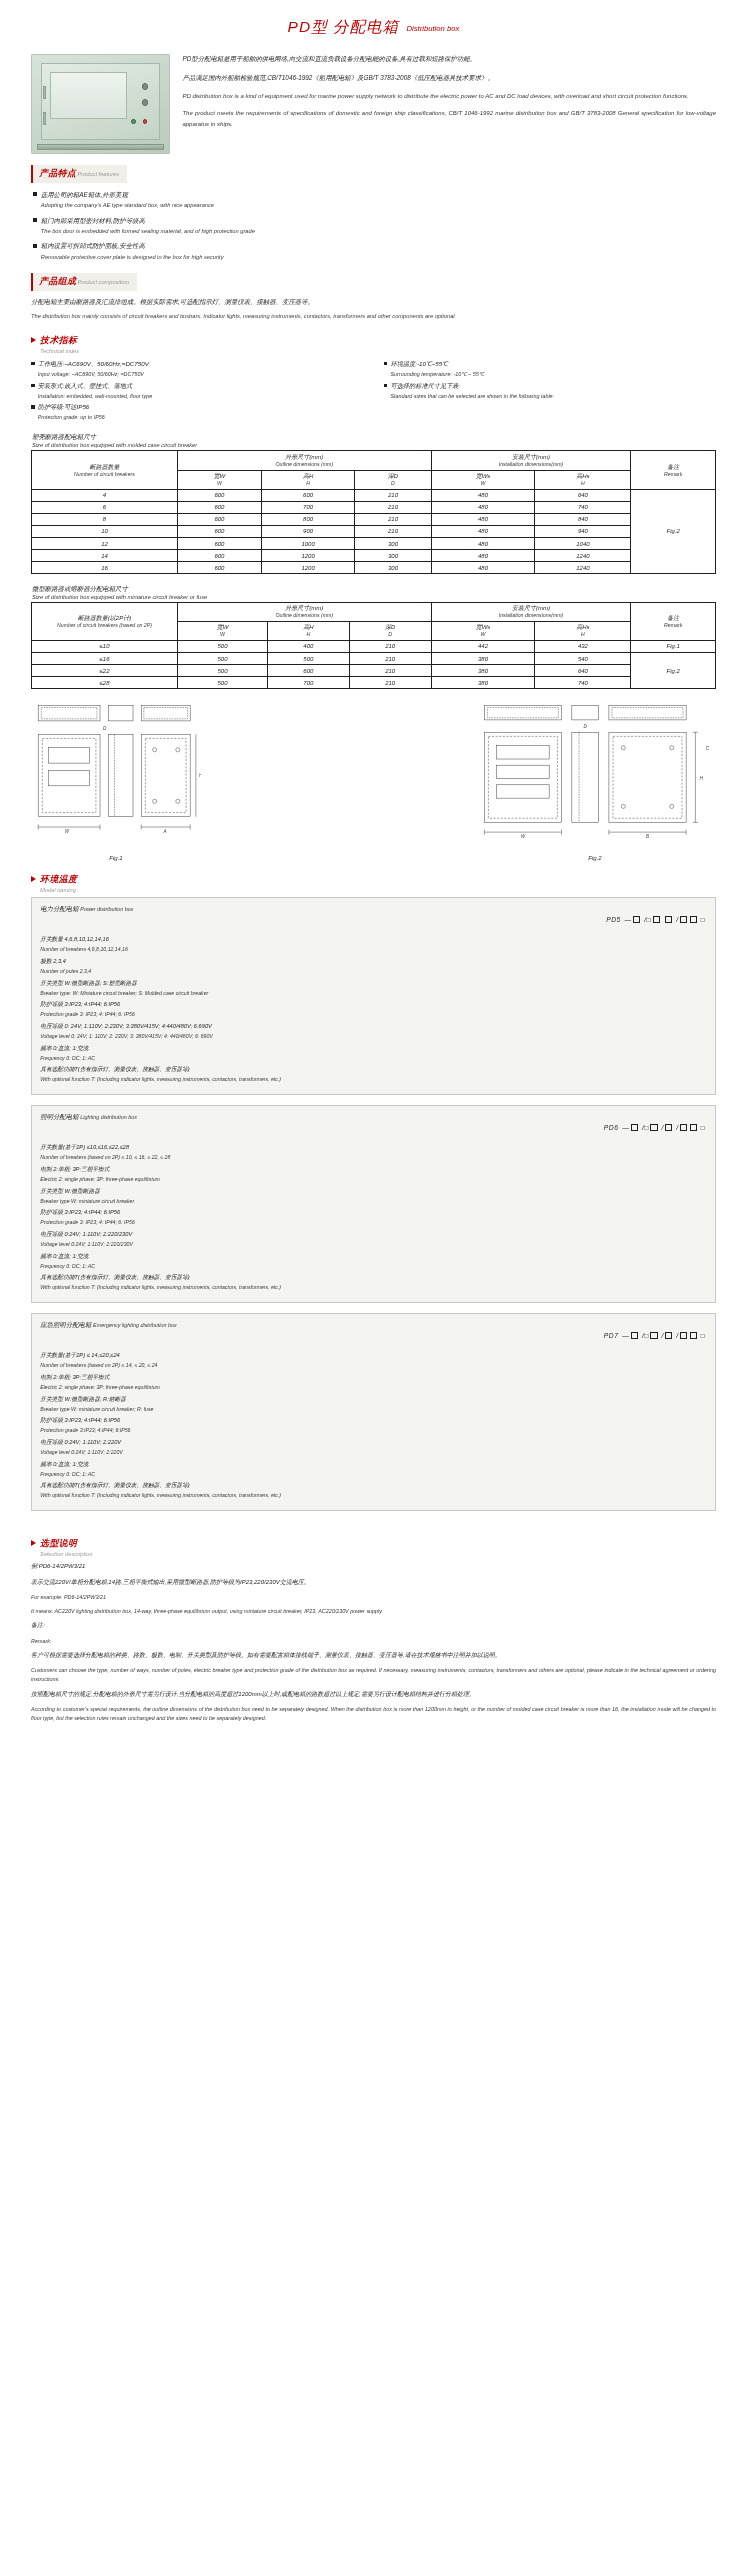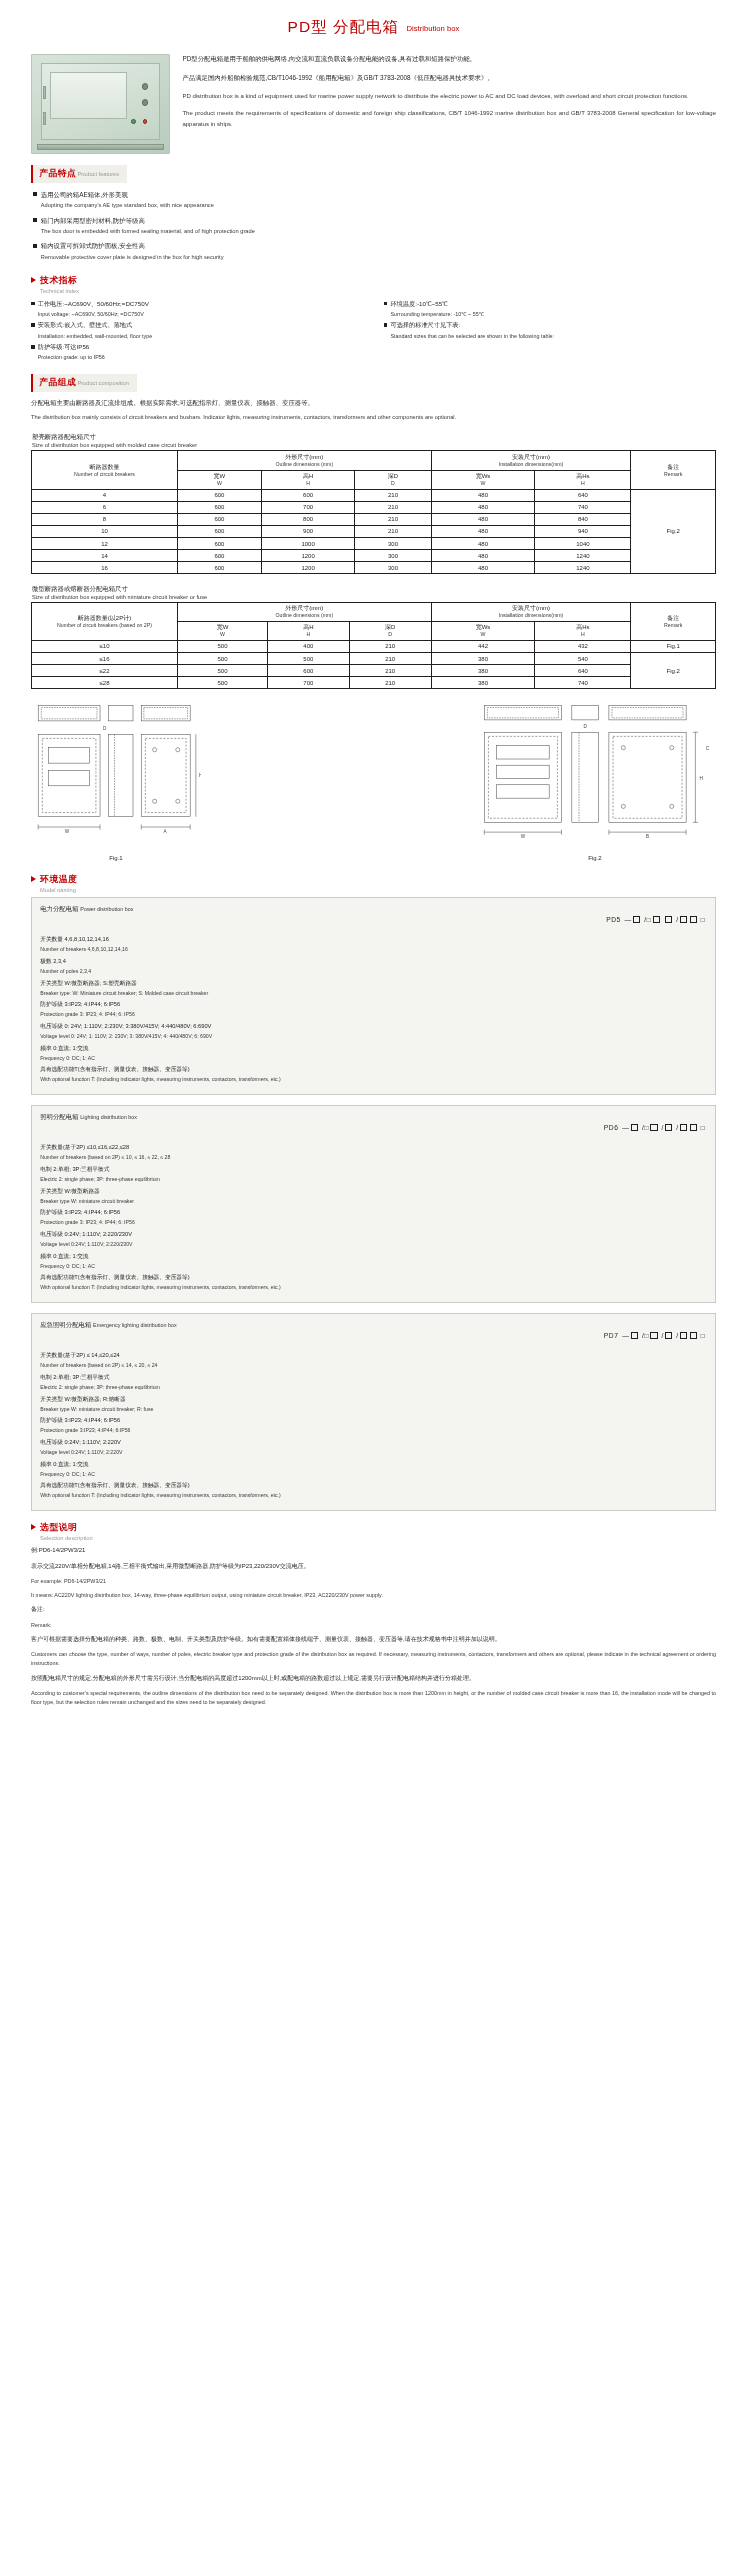--- a/index.html
+++ b/index.html
@@ -3,21 +3,21 @@
 <meta charset="utf-8">
 <style>
   * { box-sizing: border-box; }
   html, body { margin:0; padding:0; }
   body {
     width: 747px;
     background: #ffffff;
     font-family: "Liberation Sans", sans-serif;
     color: #231f20;
   }
-  .page { width:747px; position:relative; padding: 14.4px 31px 20.6px 31px; }
+  .page { width:747px; position:relative; padding: 14.4px 31px 20.6px 31px; font-style: italic; }
 
   
   .doc-title { text-align:center; margin: 3.1px 0 13.4px 0; }
   .doc-title .cn { color:#c00000; font-size:15.5px; letter-spacing:1px; display:inline-block; }
   .doc-title .en { color:#c00000; font-size:7.7px; display:inline-block; margin-left:5.2px; vertical-align:1px;}
 
   
   .sec-head { display:flex; align-items:flex-start; gap:4.1px; margin: 0 0 4.1px 0; }
   .sec-head .tri {
     width:0; height:0; border-left:5.7px solid #c00000;
@@ -157,20 +157,31 @@
         <span class="bullet"></span><span>箱门内部采用型密封材料,防护等级高</span>
         <span class="en">The box door is embedded with formed sealing material, and of high protection grade</span>
       </div>
       <div class="row">
         <span class="bullet"></span><span>箱内设置可拆卸式防护面板,安全性高</span>
         <span class="en">Removable protective cover plate is designed in the box for high security</span>
       </div>
     </div>
   </div>
 
+  <div style="margin-top:11.3px;">
+    <div class="sec-head-box">
+      <span class="cn">产品组成</span>
+      <span class="en">Product  composition</span>
+    </div>
+    <div class="compo">
+      <div>分配电箱主要由断路器及汇流排组成。根据实际需求,可选配指示灯、测量仪表、接触器、变压器等。</div>
+      <div class="en">The  distribution  box  mainly  consists  of  circuit  breakers  and  busbars.  Indicator  lights, measuring instruments, contactors, transformers and other components are optional.</div>
+    </div>
+  </div>
+
   <div style="margin-top:13.4px;">
     <div class="sec-head">
       <div class="tri"></div>
       <div class="txt">
         <div class="cn">技术指标</div>
         <div class="en">Technical index</div>
       </div>
     </div>
     <div class="spec-grid">
       <div class="col">
@@ -190,31 +201,20 @@
       <div class="col">
         <div class="row">
           <span class="bullet"></span><span>环境温度:-10℃~55℃</span>
           <span class="en">Surrounding temperature: -10℃ ~ 55℃</span>
         </div>
         <div class="row">
           <span class="bullet"></span><span>可选择的标准尺寸见下表:</span>
           <span class="en">Standard sizes that can be selected are shown in the following table:</span>
         </div>
       </div>
-    </div>
-  </div>
-
-  <div style="margin-top:11.3px;">
-    <div class="sec-head-box">
-      <span class="cn">产品组成</span>
-      <span class="en">Product  composition</span>
-    </div>
-    <div class="compo">
-      <div>分配电箱主要由断路器及汇流排组成。根据实际需求,可选配指示灯、测量仪表、接触器、变压器等。</div>
-      <div class="en">The  distribution  box  mainly  consists  of  circuit  breakers  and  busbars.  Indicator  lights, measuring instruments, contactors, transformers and other components are optional.</div>
     </div>
   </div>
 
   <div style="margin-top:10.3px;">
     <div class="tbl-title">
       <div>塑壳断路器配电箱尺寸</div>
       <div class="en">Size of distribution box equipped with molded case circuit breaker</div>
     </div>
     <table class="size-tbl">
       <thead>
@@ -555,21 +555,21 @@
         <div class="r"><span>电制  2:单相;  3P:三相平衡式</span><span class="lbl-en">Electric  2: single phase; 3P: three-phase equilibrium</span></div>
         <div class="r"><span>开关类型  W:微型断路器;  R:熔断器</span><span class="lbl-en">Breaker type  W: miniature circuit breaker; R: fuse</span></div>
         <div class="r"><span>防护等级  3:IP23;  4:IP44;  6:IP56</span><span class="lbl-en">Protection grade  3:IP23;  4:IP44;  6:IP56</span></div>
         <div class="r"><span>电压等级  0:24V;  1:110V;  2:220V</span><span class="lbl-en">Voltage level  0:24V; 1:110V; 2:220V</span></div>
         <div class="r"><span>频率  0:直流;  1:交流</span><span class="lbl-en">Frequency  0: DC; 1: AC</span></div>
         <div class="r"><span>具有选配功能T(含有指示灯、测量仪表、接触器、变压器等)</span><span class="lbl-en">With optional function T: (Including indicator lights, measuring instruments, contactors, transformers, etc.)</span></div>
       </div>
     </div>
   </div>
 
-  <div style="margin-top:11px;">
+  <div style="margin-top:27px;">
     <div class="sec-head">
       <div class="tri"></div>
       <div class="txt">
         <div class="cn">选型说明</div>
         <div class="en">Selection description</div>
       </div>
     </div>
     <div class="sel">
       <p>例:PD6-14/2PW3/21</p>
       <p>表示交流220V/单相分配电箱,14路,三相平衡式输出,采用微型断路器,防护等级为IP23,220/230V交流电压。</p>

